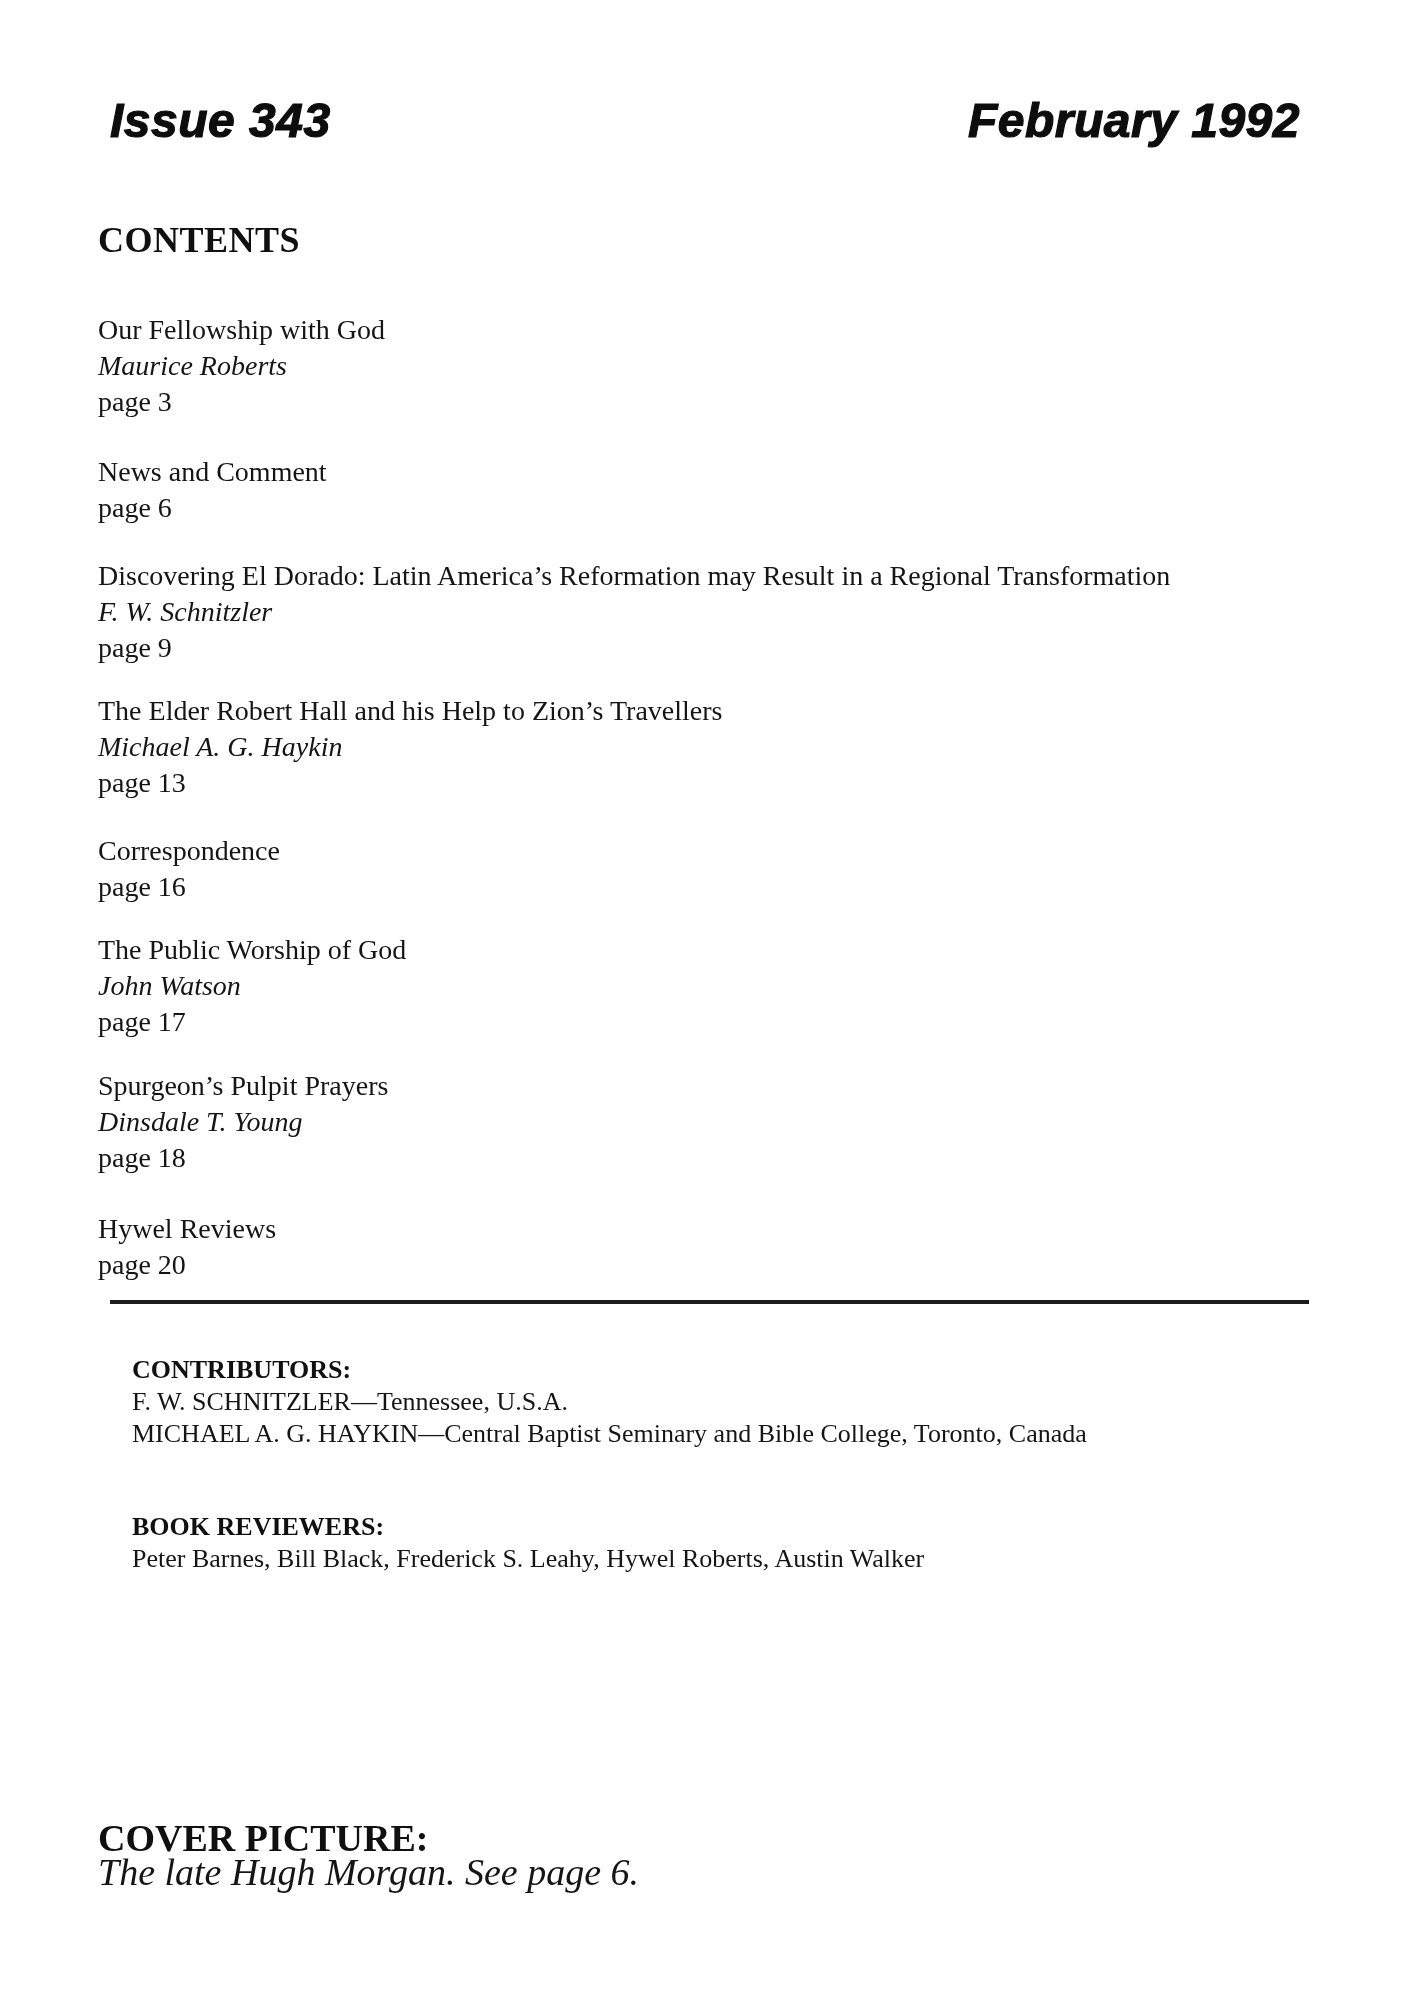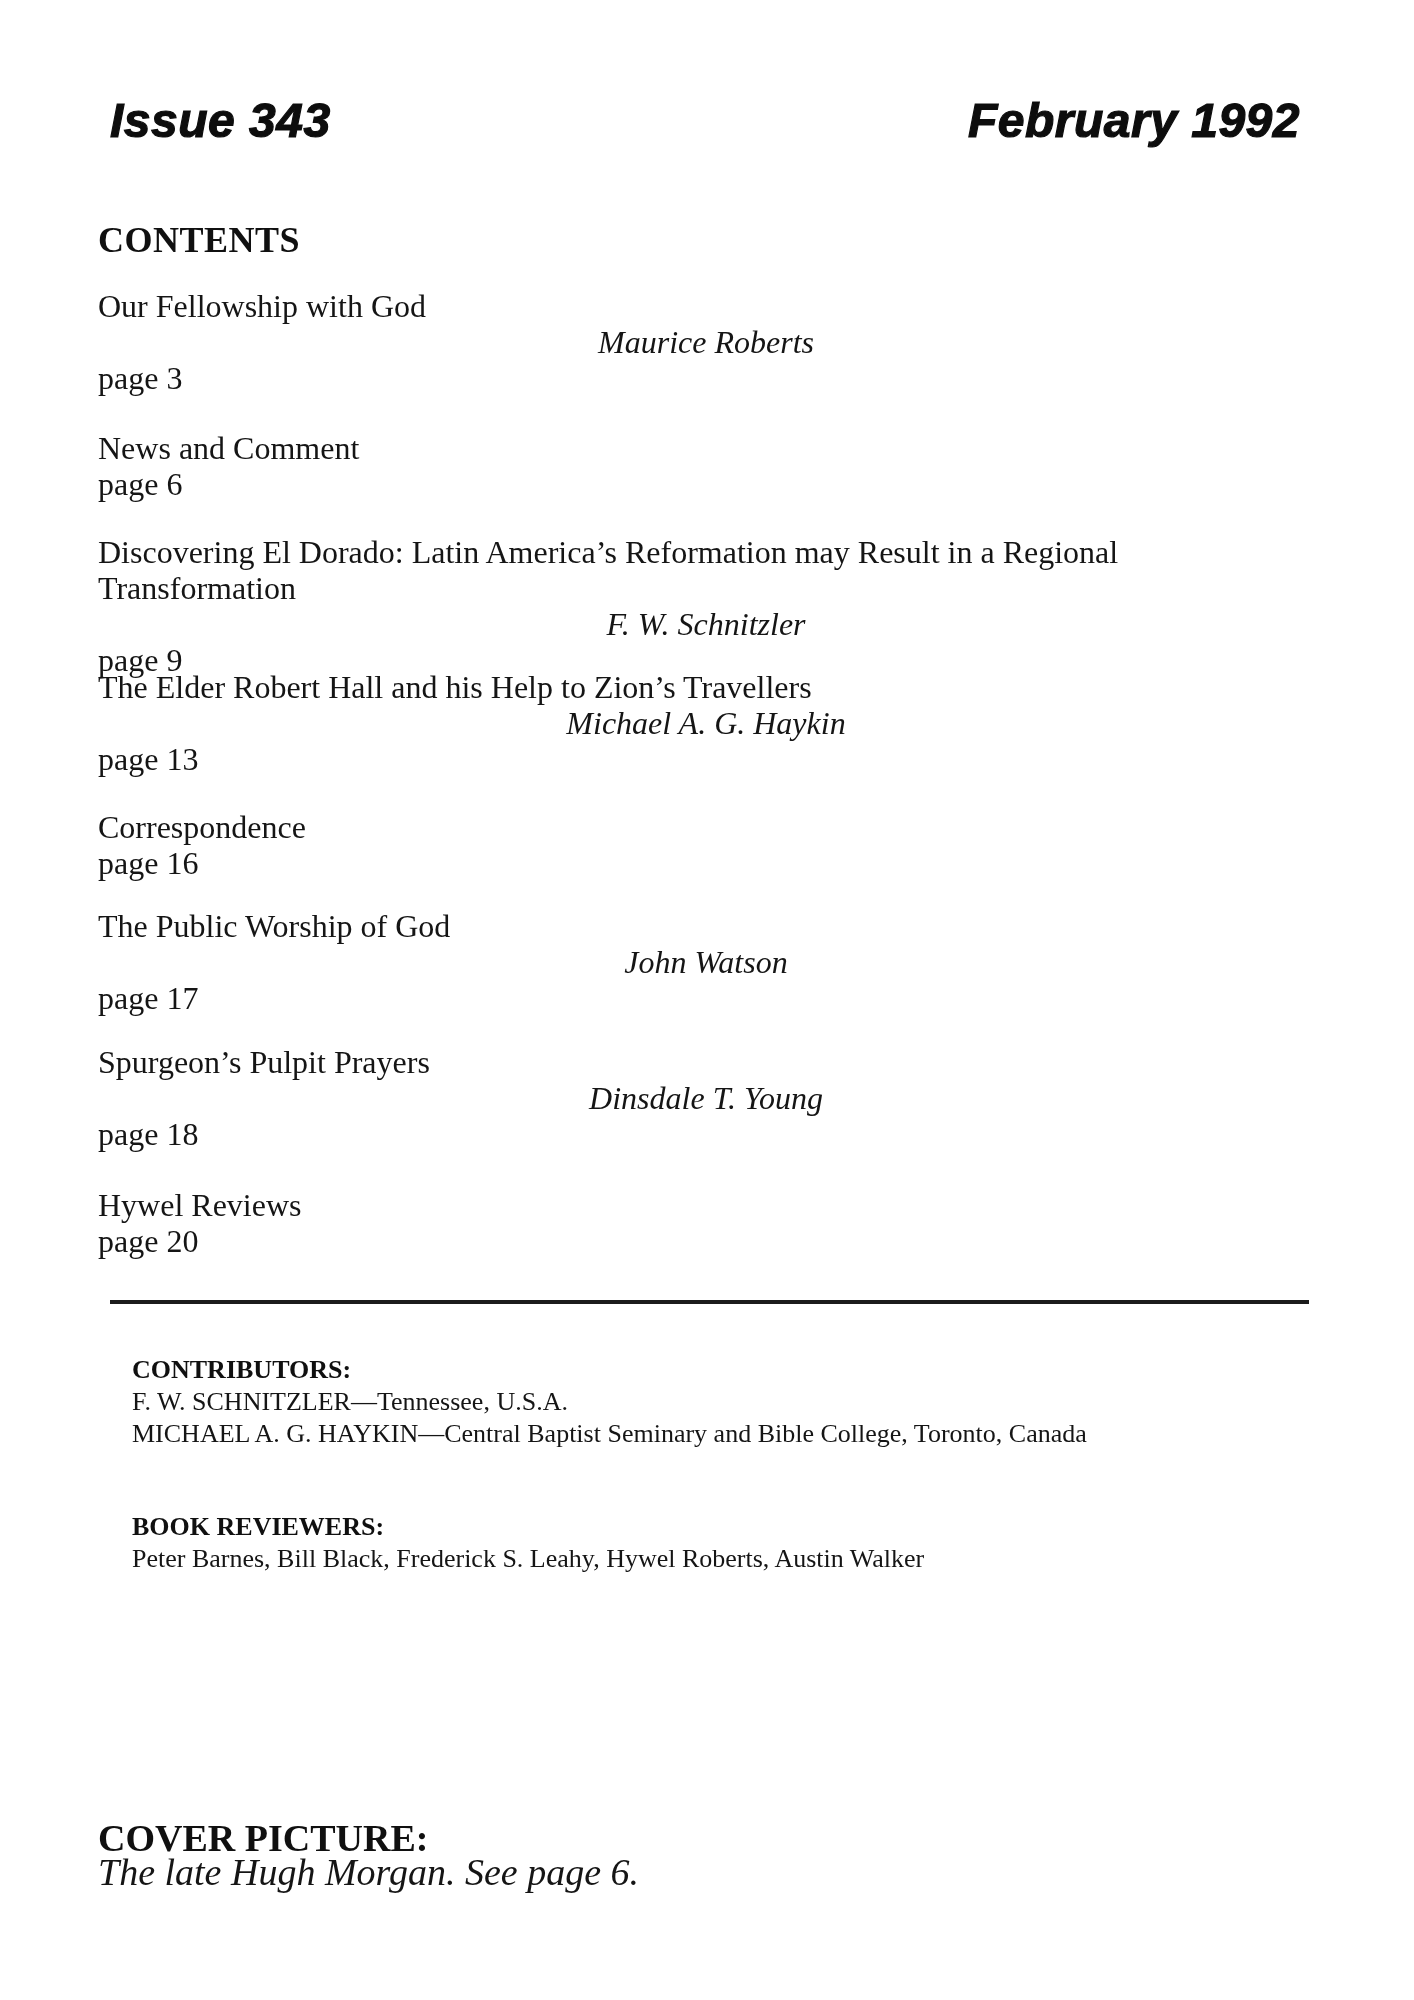--- a/index.html
+++ b/index.html
@@ -36,23 +36,23 @@
     top: 218px;
     margin: 0;
     font-size: 36px;
     line-height: 44px;
     font-weight: bold;
     letter-spacing: 0.5px;
     color: #101010;
   }
 
   
-  .toc-entry { font-size: 32px; line-height: 36px; }
+  .toc-entry { font-size: 28px; line-height: 36px; margin-top: 24px; }
   .toc-entry .title  { font-style: normal; }
-  .toc-entry .author { font-style: italic; text-align: center; }
+  .toc-entry .author { font-style: italic; }
   .toc-entry .pageno { }
 
   
   .rule {
     position: absolute;
     top: 1300px; left: 110px;
     width: 1199px; height: 4px;
     background: #1c1c1c;
     border: none; margin: 0; padding: 0;
   }

